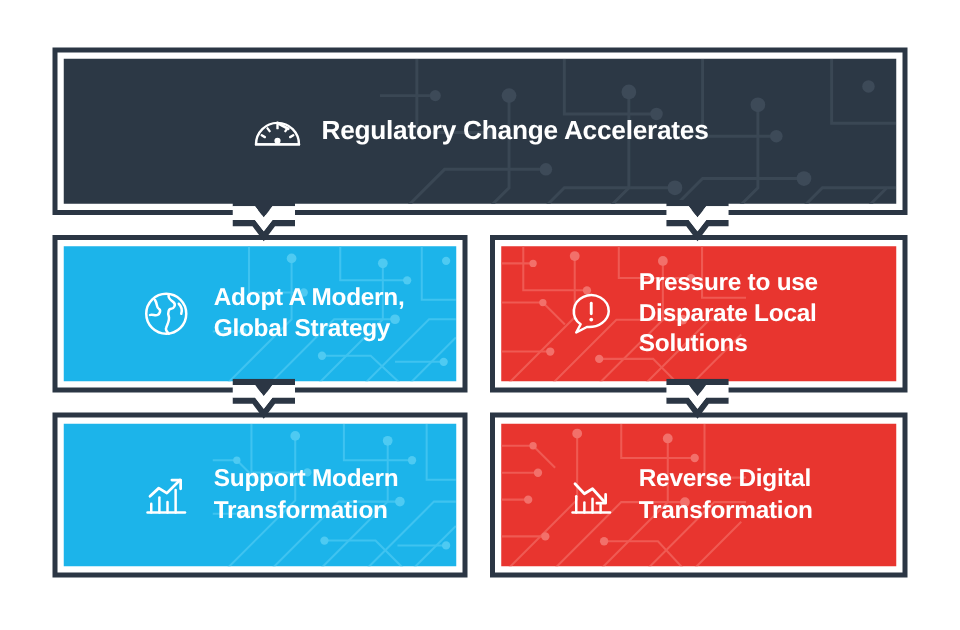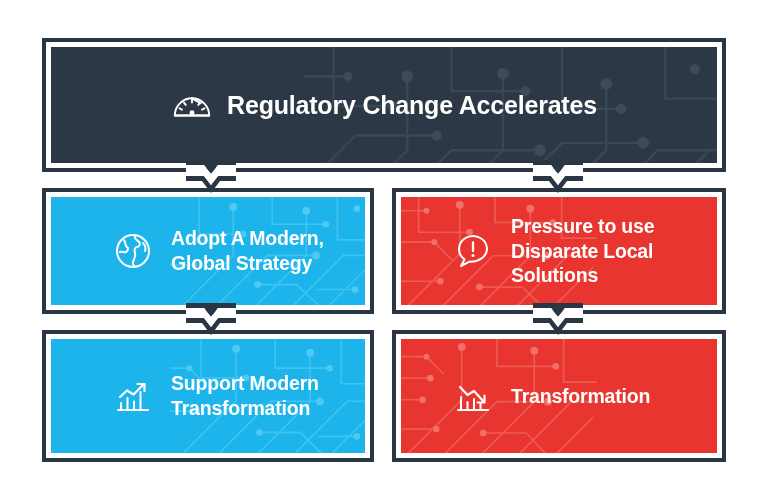--- a/index.html
+++ b/index.html
@@ -74,21 +74,21 @@
 
   .card-title {
     color: #ffffff;
     font-weight: bold;
     letter-spacing: -0.2px;
   }
 
   
   .card-header-row .icon-box { margin-right: 14px; }
   .card-header-row .card-title {
-    font-size: 25px;
+    font-size: 21px;
     line-height: 1.15;
     white-space: nowrap;
   }
 
   
   .card-small-row { padding-left: 62px; }
   .card-small-row .icon-box { margin-right: 18px; }
   .card-small-row .card-title {
     font-size: 19.5px;
     line-height: 1.28;
@@ -360,20 +360,21 @@
             <path d="M8 34 L8 21"></path>
             <path d="M14.5 34 L14.5 26"></path>
             <path d="M21 34 L21 23"></path>
             <path d="M27.5 34 L27.5 28"></path>
             <path d="M7 11 L14.5 19 L21 15 L31 26" stroke-width="2.2"></path>
             <path d="M24.5 26.5 L31.5 26.5 L31.5 19.5" stroke-width="2.2"></path>
           </svg>
         </span>
 
         <div>
+          <div class="card-title">Reverse Digital</div>
           <div class="card-title">Transformation</div>
         </div>
       </div>
     </div>
   </div>
 
   <svg class="chevron" style="left:186px; top:160px;" width="50" height="36" viewBox="0 0 50 36">
     <path d="M0 0 L50 0 L50 5 L32 5 L25 14 L18 5 L0 5 Z" fill="#2b3644"></path>
     <path d="M0 16 L18 16 L25 25 L32 16 L50 16 L50 21 L34 21 L25 33 L16 21 L0 21 Z" fill="#2b3644"></path>
     <path d="M0 5 L18 5 L25 14 L32 5 L50 5 L50 16 L32 16 L25 25 L18 16 L0 16 Z" fill="#ffffff"></path>

